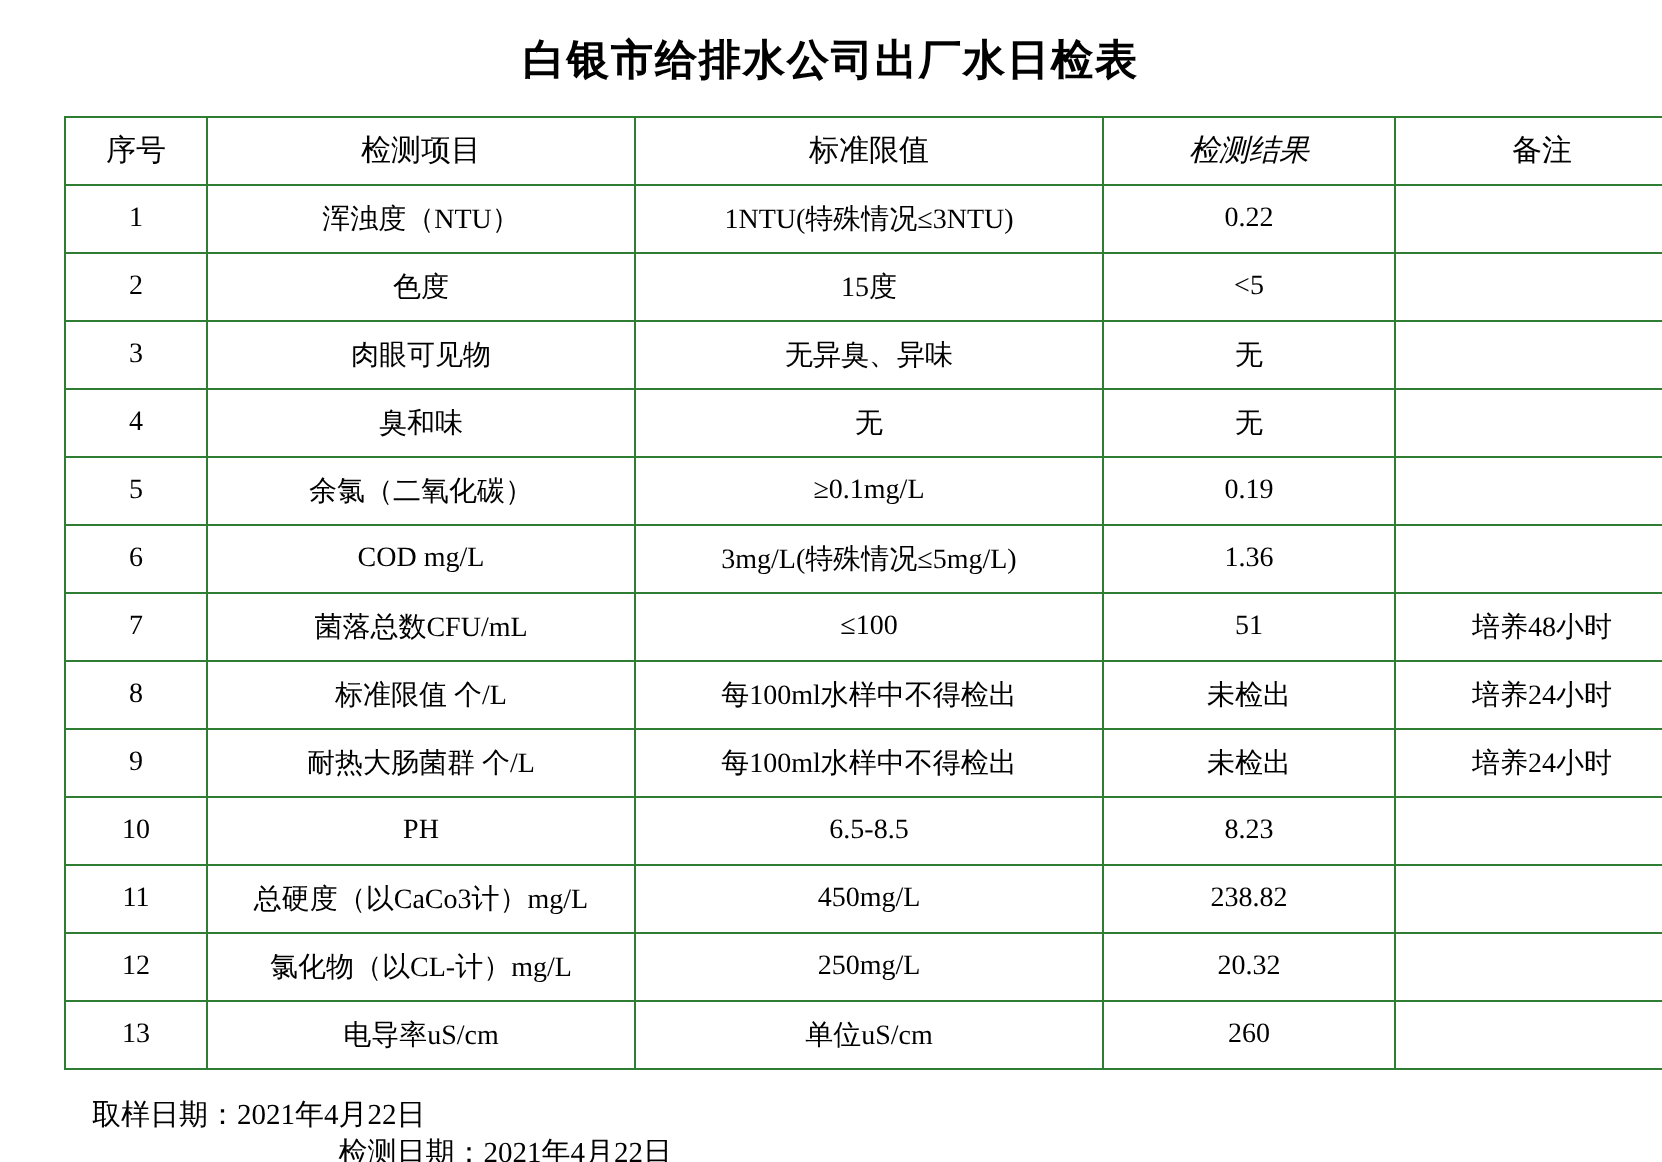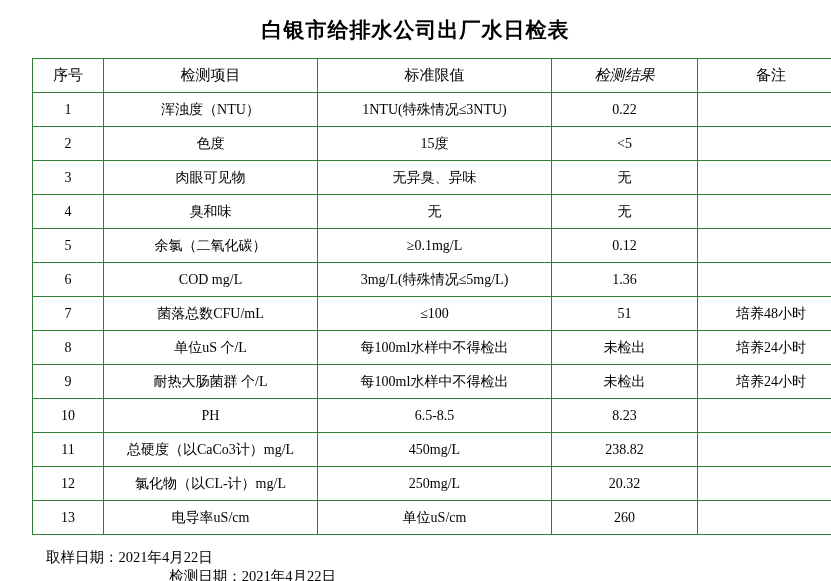--- a/index.html
+++ b/index.html
@@ -114,40 +114,40 @@
           <td>4</td>
           <td>臭和味</td>
           <td>无</td>
           <td>无</td>
           <td></td>
         </tr>
         <tr>
           <td>5</td>
           <td>余氯（二氧化碳）</td>
           <td>≥0.1mg/L</td>
-          <td>0.12</td>
+          <td>0.19</td>
           <td></td>
         </tr>
         <tr>
           <td>6</td>
           <td>COD          mg/L</td>
           <td>3mg/L(特殊情况≤5mg/L)</td>
           <td>1.36</td>
           <td></td>
         </tr>
         <tr>
           <td>7</td>
           <td>菌落总数CFU/mL</td>
           <td>≤100</td>
           <td>51</td>
           <td>培养48小时</td>
         </tr>
         <tr>
           <td>8</td>
-          <td>单位uS 个/L</td>
+          <td>标准限值 个/L</td>
           <td>每100ml水样中不得检出</td>
           <td>未检出</td>
           <td>培养24小时</td>
         </tr>
         <tr>
           <td>9</td>
           <td>耐热大肠菌群 个/L</td>
           <td>每100ml水样中不得检出</td>
           <td>未检出</td>
           <td>培养24小时</td>

